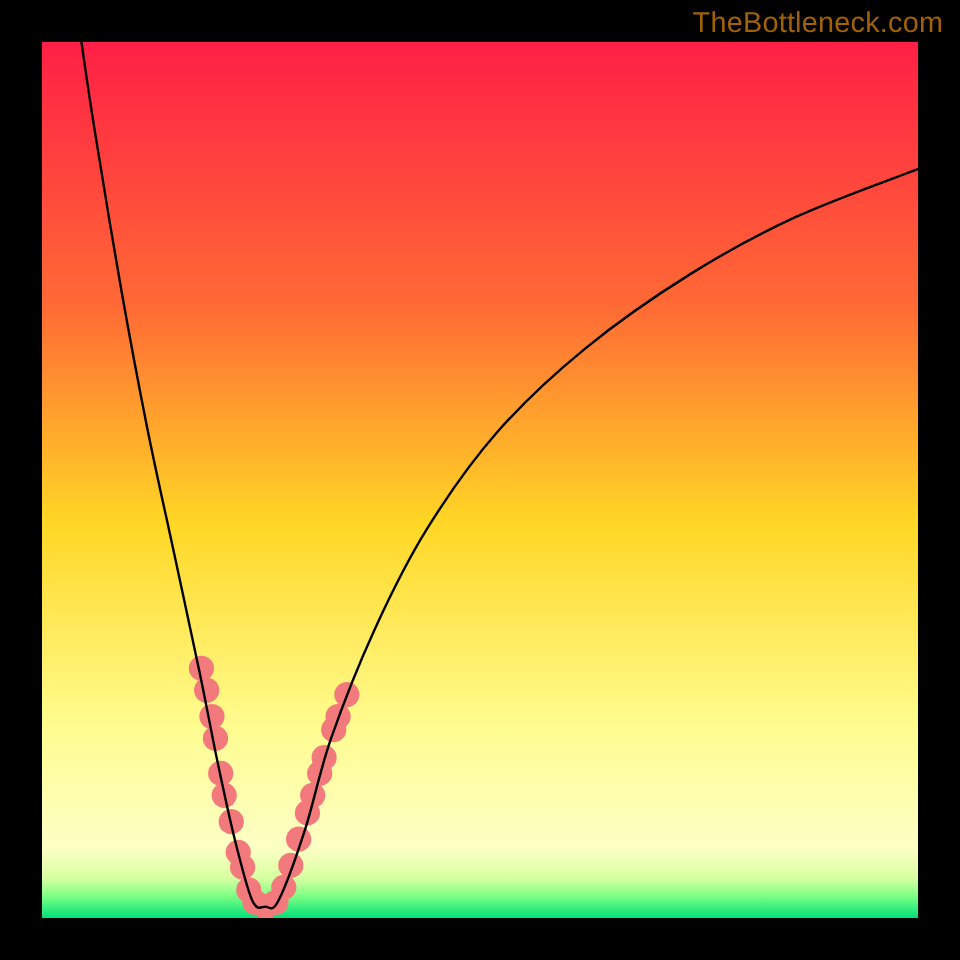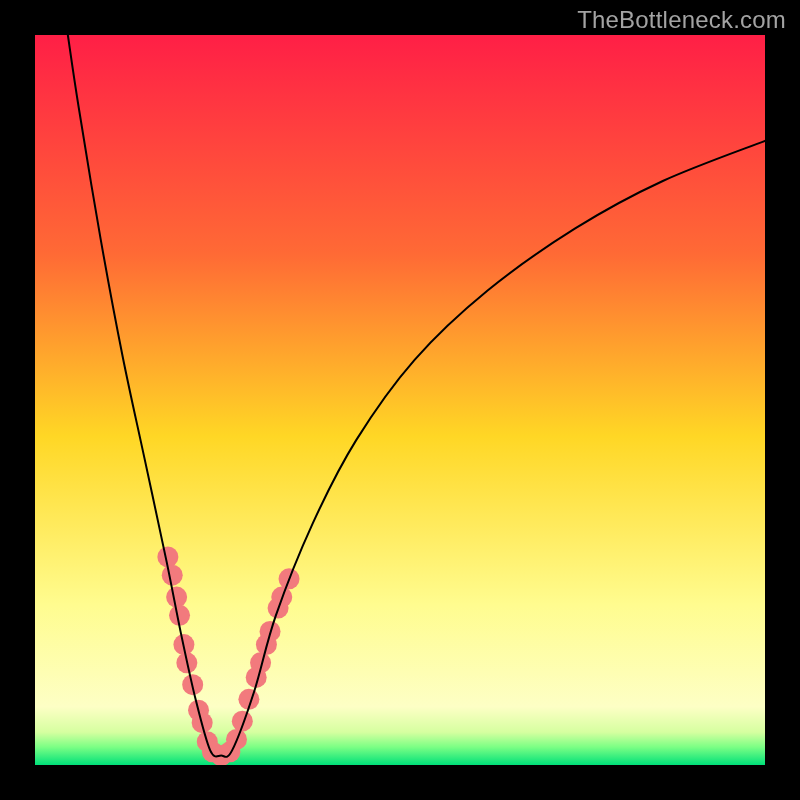--- a/index.html
+++ b/index.html
@@ -40,21 +40,21 @@
     width: 730px;
     height: 730px;
   }
   .watermark {
     position: absolute;
     top: 6px;
     right: 14px;
     font-family: Arial, Helvetica, sans-serif;
     font-size: 24px;
     font-weight: 500;
-    color: #a3a3a3;
+    color: #a16207;
     letter-spacing: 0.2px;
     text-align: right;
   }
 </style>
 </head>
 <body>
 
 <div class="frame">
   <div class="watermark">TheBottleneck.com</div>
   <div class="plot">

